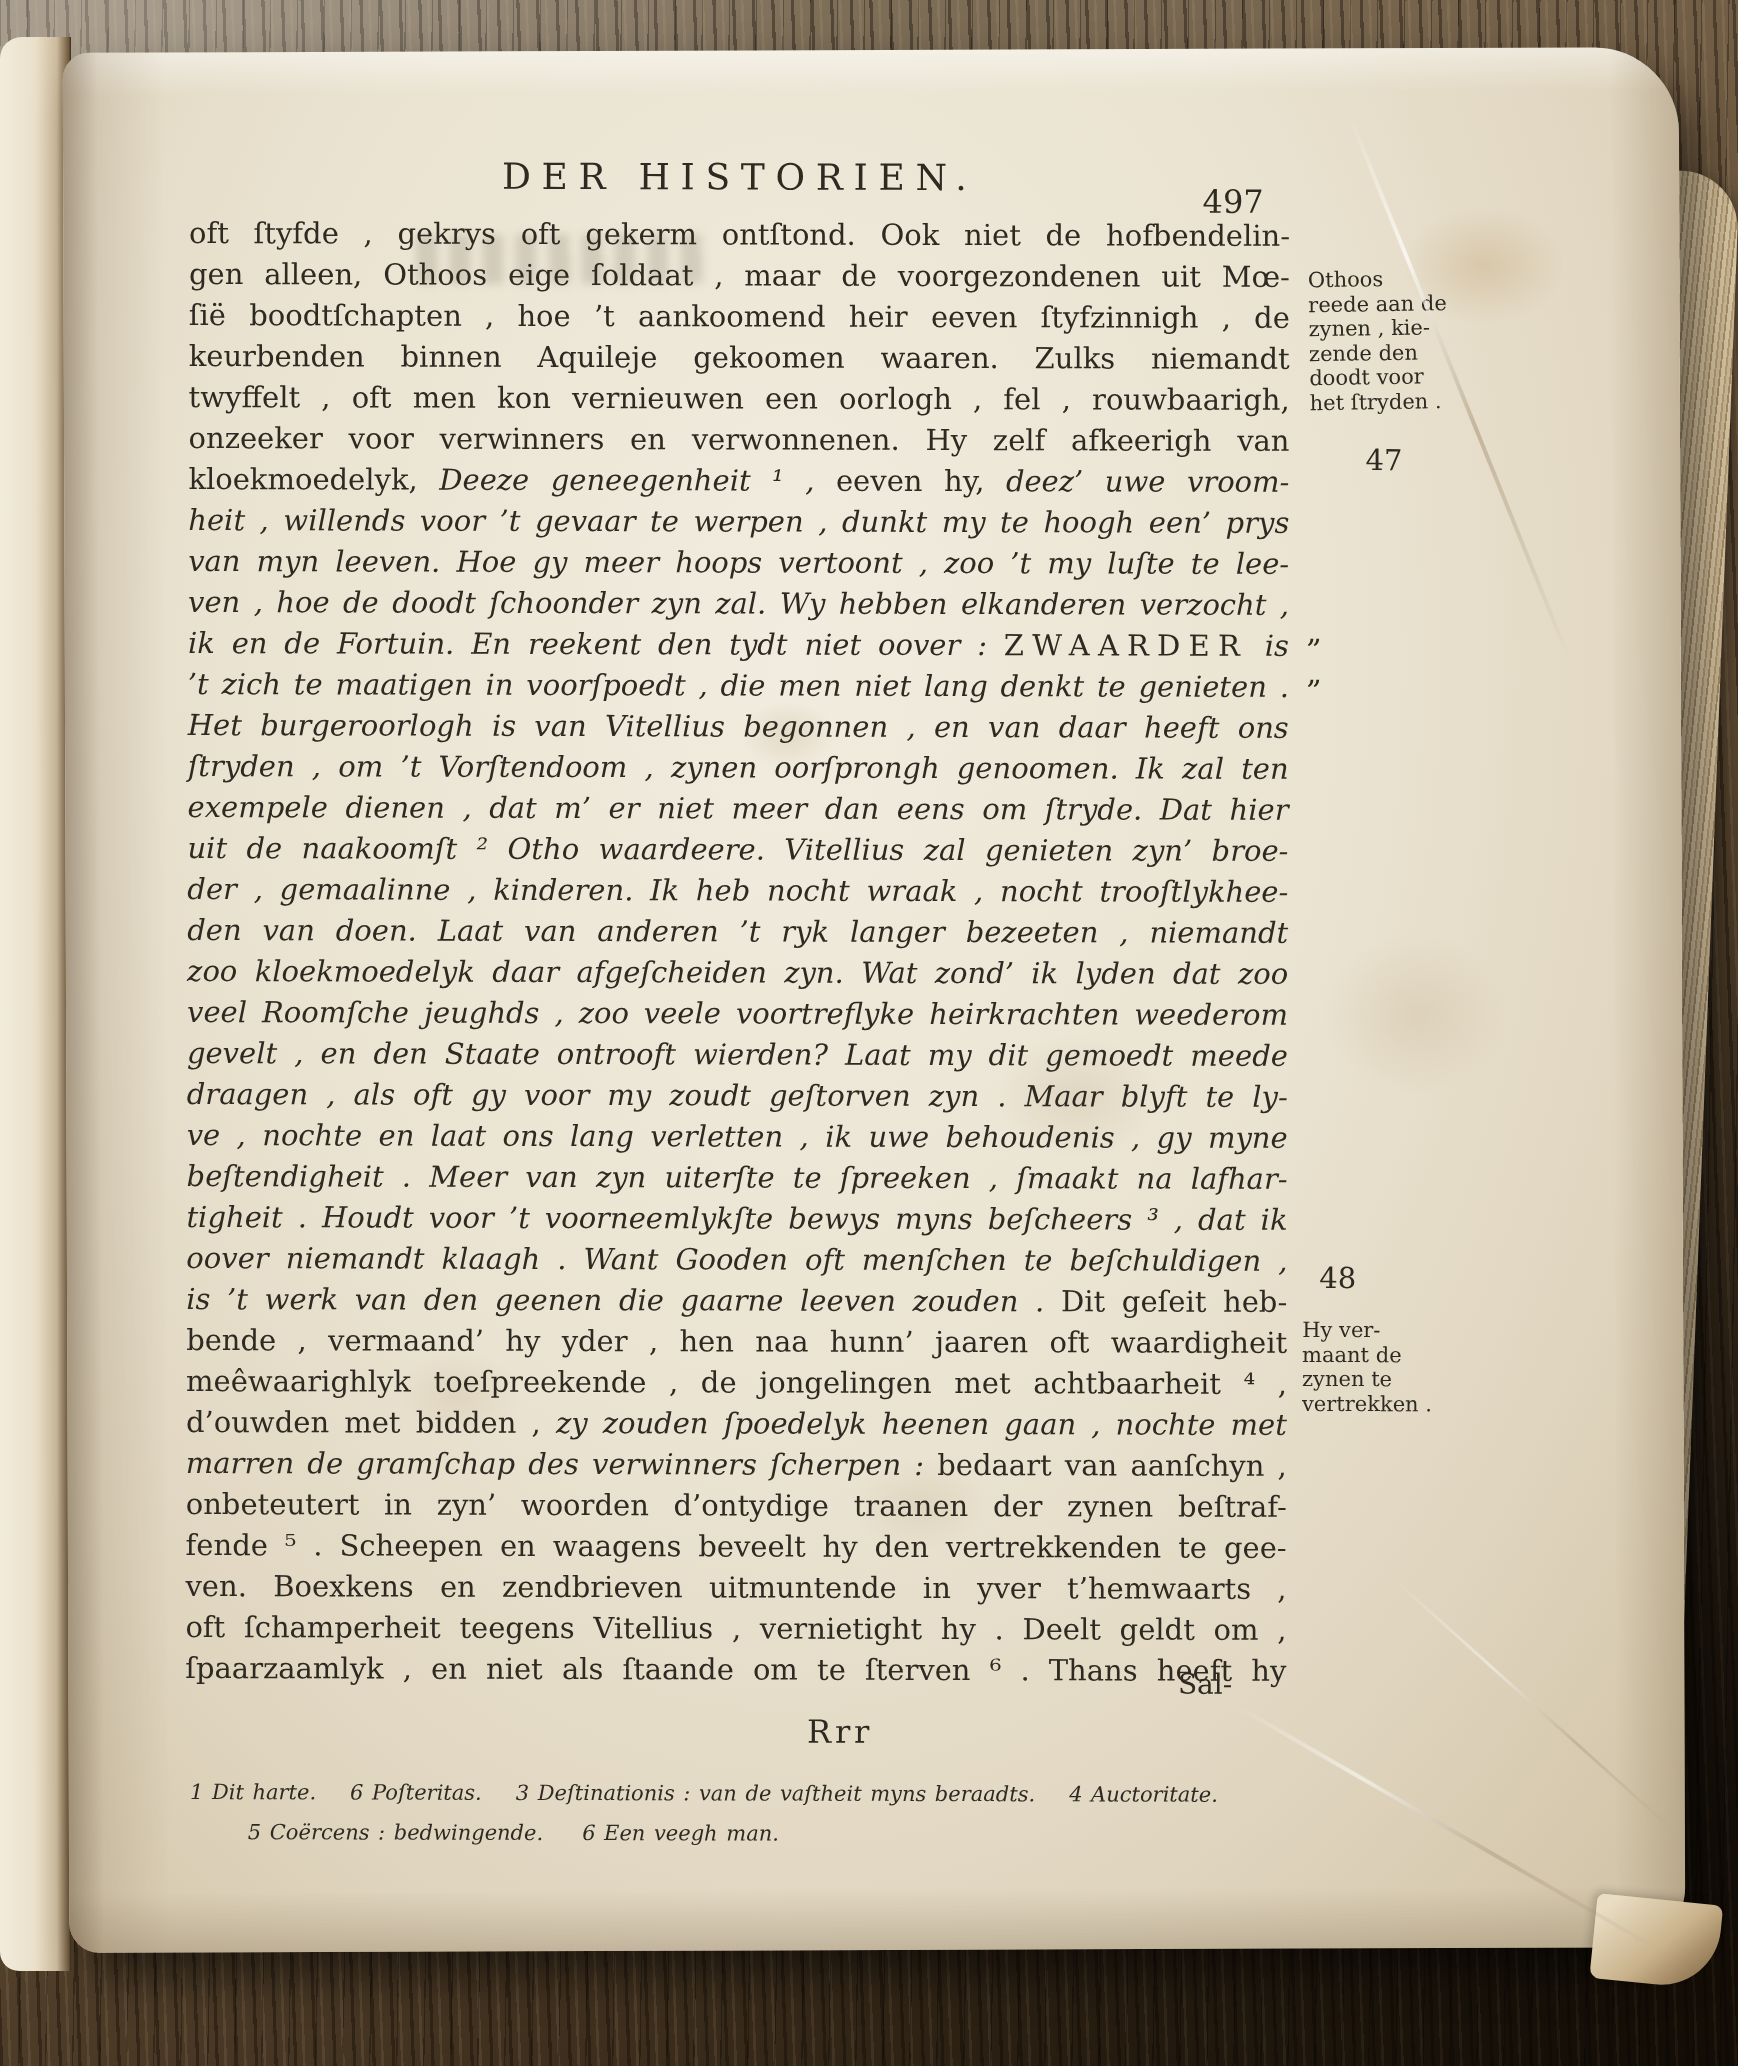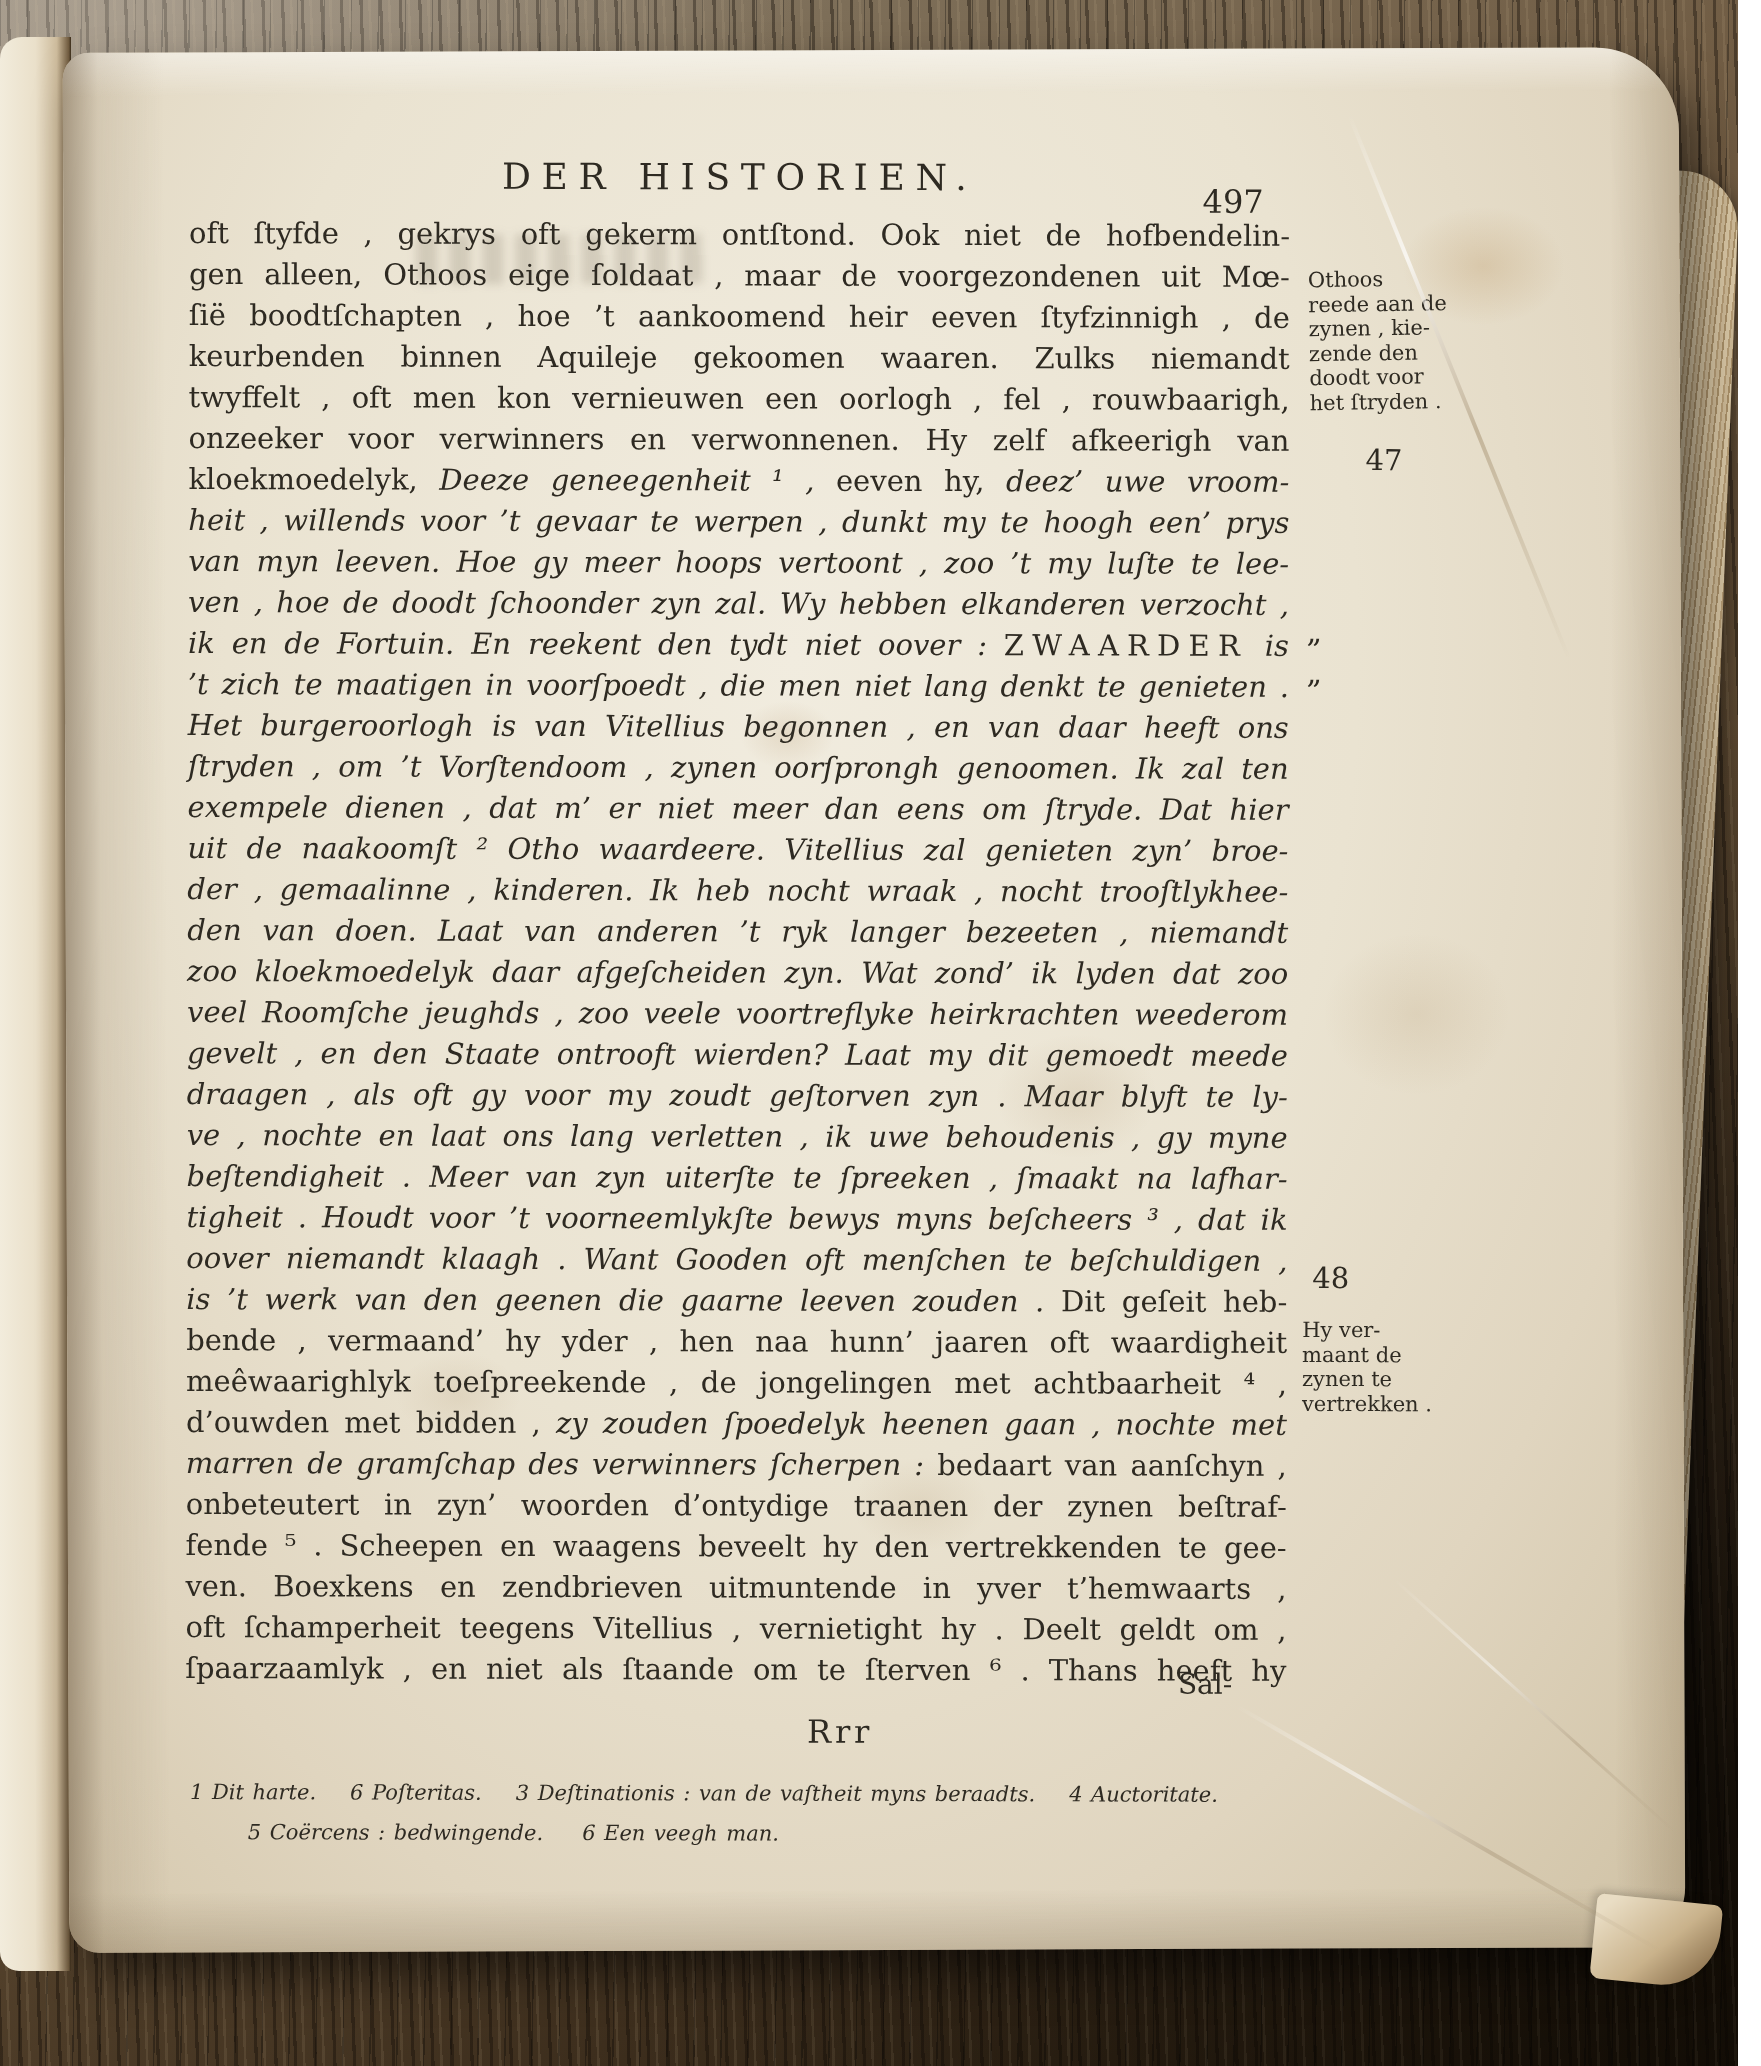--- a/index.html
+++ b/index.html
@@ -67,21 +67,21 @@
   .fnrow{position:absolute;display:flex;font-size:21px;font-style:italic;word-spacing:1.9px;}
   .fn1{left:5px;top:1625px;gap:34px;}
   .fn2{left:63px;top:1665px;gap:39px;}
   
   .margincol{position:absolute;left:1116px;top:0;width:196px;}
   .mnote{position:absolute;font-size:21px;line-height:24.6px;white-space:pre-line;}
   .mn1{left:3.8px;top:109px;transform:rotate(-1deg);}
   .mn2{left:0px;top:1160px;}
   .mnum{position:absolute;font-size:29px;}
   .n47{left:24px;top:285px;margin-left:37px;}
-  .n48{left:10px;top:1103px;}
+  .n48{left:17px;top:1103px;}
   .mquote{position:absolute;left:2.5px;font-size:30px;}
   .q1{top:456px;}
   .q2{top:497px;}
 </style>
 </head>
 <body>
 
 <div class="photo">
   <div class="facing-page"></div>
   <div class="page-stack"></div>

